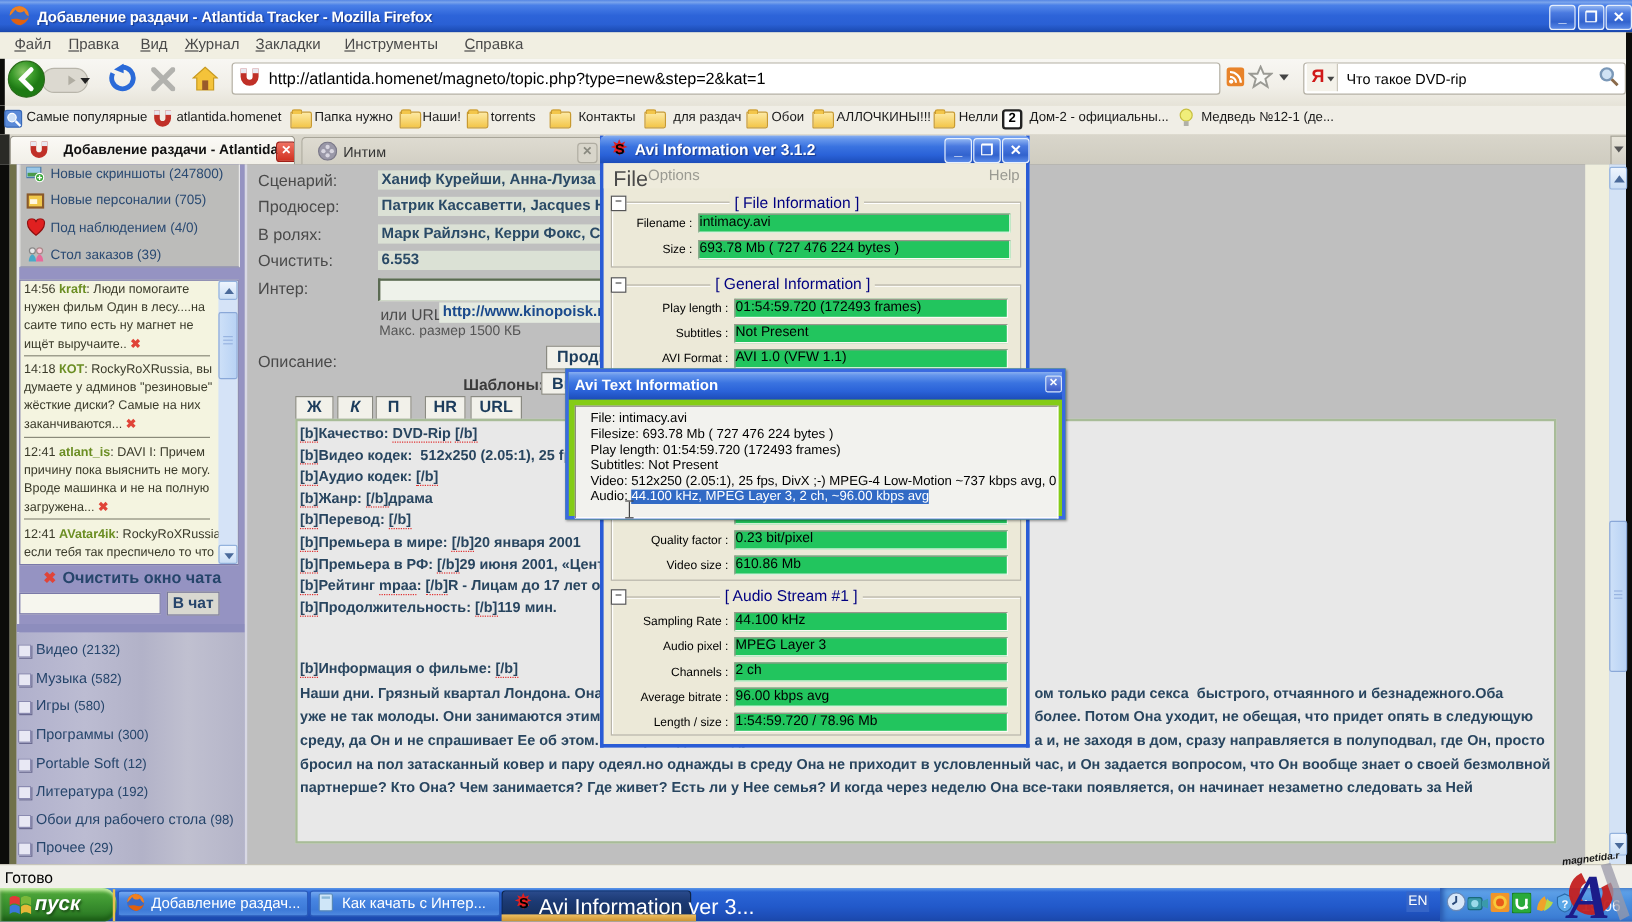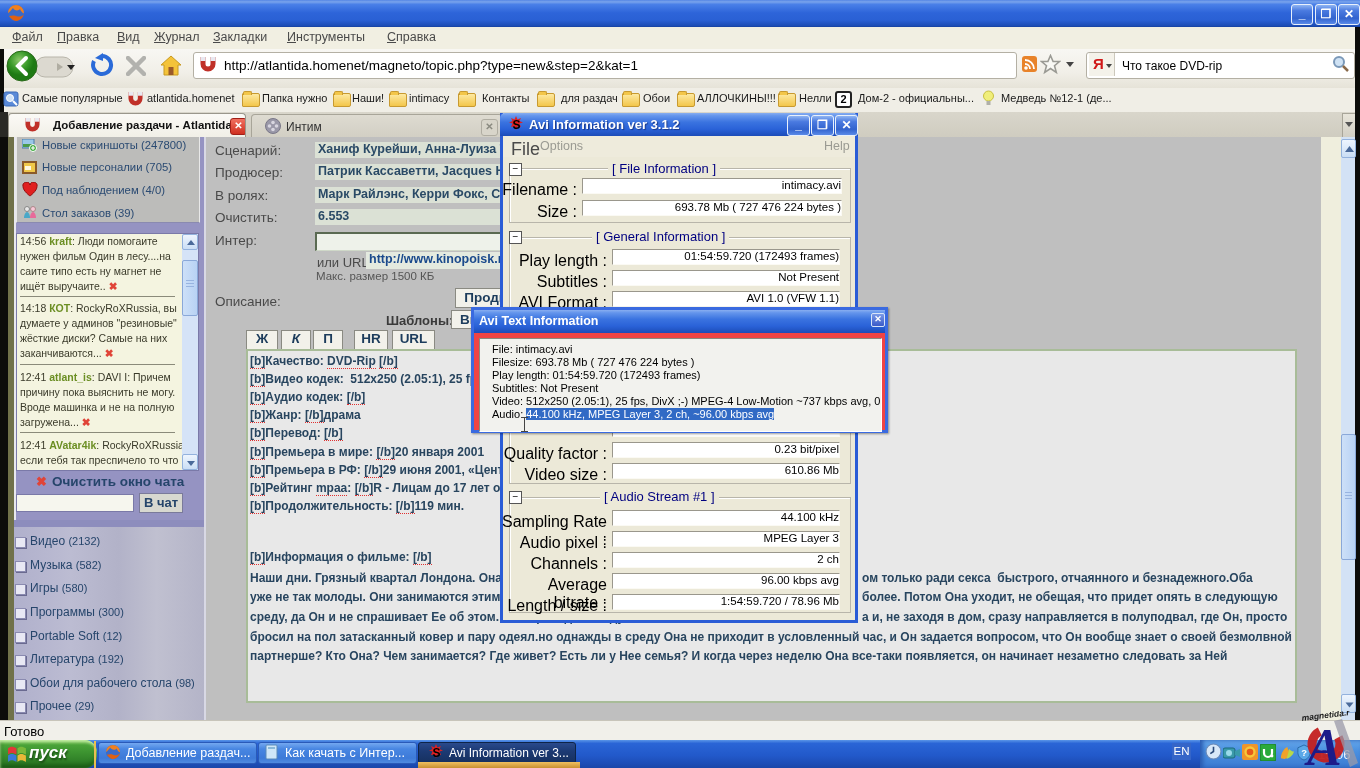--- a/index.html
+++ b/index.html
@@ -30,26 +30,26 @@
 #rcream{left:1321px;top:137px;width:20px;height:583px;background:#efeedd}
 #rscroll{left:1341px;top:137px;width:15px;height:583px;background:#d3e2f5}
 #rblack{left:1355px;top:27px;width:5px;height:713px;background:#0c0c0a}
 #statusbar{left:0;top:720px;width:1360px;height:20px;background:#f1f0ea;border-top:1px solid #c8c5ba;font-size:13px;color:#000}
 
 #taskbar{left:0;top:740px;width:1360px;height:28px;background:linear-gradient(180deg,#5a96e8 0%,#2a65d6 12%,#2259ca 55%,#1d4db6 85%,#1a46a8 100%)}
 .taskbtn{position:absolute;top:2px;height:23px;border-radius:3px;color:#fff;font-size:12.5px;white-space:nowrap;overflow:hidden}
 
 #dlg1{left:500px;top:113px;width:358px;height:510px;background:#ece9d8;border-left:3px solid #2a5cd6;border-right:3px solid #2a5cd6;border-bottom:3px solid #2a5cd6;box-sizing:border-box}
 #dlg1title{left:500px;top:113px;width:358px;height:23px;background:linear-gradient(180deg,#88aef0 0%,#6495ec 12%,#3a73e0 40%,#2a62d8 70%,#1c4cb8 100%);color:#fff;font-weight:bold;font-size:13px;border-radius:5px 5px 0 0}
-#dlg2{left:471px;top:307px;width:417px;height:126px;background:#ef4444;border:3px solid #3a6ae0;box-sizing:border-box;box-shadow:1px 1px 2px rgba(0,0,0,.4)}
+#dlg2{left:471px;top:307px;width:417px;height:126px;background:#84cc16;border:3px solid #3a6ae0;box-sizing:border-box;box-shadow:1px 1px 2px rgba(0,0,0,.4)}
 #dlg2title{left:0px;top:0px;width:411px;height:23px;background:linear-gradient(180deg,#88aef0 0%,#6495ec 12%,#3a73e0 40%,#2a62d8 70%,#1c4cb8 100%);color:#fff;font-weight:bold;font-size:12.5px}
 .grpbox{position:absolute;border:1px solid #b8b5aa;box-shadow:inset 1px 1px 0 #fff}
 .grplabel{position:absolute;color:#000080;font-size:13px;background:#ece9d8;padding:0 4px}
-.fldlabel{position:absolute;font-size:16px;color:#000;text-align:right}
-.fld{position:absolute;background:#ffffff;border-top:1px solid #9a978c;border-left:1px solid #9a978c;border-bottom:1px solid #fbfaf4;border-right:1px solid #fbfaf4;font-size:11.5px;color:#000;text-align:right}
+.fldlabel{position:absolute;font-size:10px;color:#000;text-align:right}
+.fld{position:absolute;background:#22c55e;border-top:1px solid #9a978c;border-left:1px solid #9a978c;border-bottom:1px solid #fbfaf4;border-right:1px solid #fbfaf4;font-size:11.5px;color:#000;text-align:left}
 .minusbox{position:absolute;width:11px;height:11px;background:#fff;border:1px solid #555;font-size:10px;line-height:9px;text-align:center;color:#000}
 
 .flabel{position:absolute;font-size:13.5px;color:#4a4a4a}
 .gfield{position:absolute;background:#dbe1d5;color:#2a4a66;font-weight:bold;font-size:12.5px;white-space:nowrap;overflow:hidden}
 .fbtn{position:absolute;background:#f2f1ea;border:1px solid #8a8a82;color:#1c3c5c;font-weight:bold;font-size:13.5px;text-align:center}
 
 #txtarea{left:246px;top:349px;width:1051px;height:354px;background:#e8e8e8;border:2px solid #a8bc98;box-sizing:border-box}
 .tline{position:absolute;font-size:12px;font-weight:bold;color:#28455f;white-space:nowrap}
 
 #chatbox{left:16px;top:233px;width:183px;height:238px;background:#f4f4e0;border:1px solid #7a79a8;box-sizing:border-box;overflow:hidden}
@@ -67,20 +67,21 @@
 u.sq{text-decoration:none}
 </style></head>
 <body>
 
 <div class="abs" id="titlebar">
   <svg class="abs" style="left:7px;top:4px" width="18" height="18" viewBox="0 0 18 18">
       <circle cx="9" cy="9" r="8" fill="#3a6ac8"></circle>
       <path d="M9 1a8 8 0 018 8c0 1-3-1-4-4-1 2-6 2-7-1C4 6 2 9 1 9a8 8 0 018-8z" fill="#f08020"></path>
       <path d="M2 12c2 3 5 5 8 5 3-1 6-3 7-7-2 3-5 3-8 2-3-1-5 0-7 0z" fill="#e06010"></path>
     </svg>
+  <span class="ttext">Добавление раздачи - Atlantida Tracker - Mozilla Firefox</span>
   <div class="winbtn" style="left:1291px">_</div>
   <div class="winbtn" style="left:1315px">❐</div>
   <div class="winbtn" style="left:1338px">✕</div>
 </div>
 
 <div class="abs" id="menubar">
   <span style="left:12px"><u>Ф</u>айл</span>
   <span style="left:57px"><u>П</u>равка</span>
   <span style="left:117px"><u>В</u>ид</span>
   <span style="left:154px"><u>Ж</u>урнал</span>
@@ -155,21 +156,21 @@
       <path d="M3 1v7a5 5 0 0010 0V1" stroke="#c03028" stroke-width="5" fill="none"></path>
       <rect x="0.5" y="1" width="5" height="4" fill="#e8e8f0"></rect>
       <rect x="10.5" y="1" width="5" height="4" fill="#e8e8f0"></rect>
     </svg>
   <span class="bmitem" style="left:147px">atlantida.homenet</span>
   <div class="abs folder" style="left:242px;top:93px"></div>
   <span class="bmitem" style="left:262px">Папка нужно</span>
   <div class="abs folder" style="left:333px;top:93px"></div>
   <span class="bmitem" style="left:352px">Наши!</span>
   <div class="abs folder" style="left:389px;top:93px"></div>
-  <span class="bmitem" style="left:409px">intimacy</span>
+  <span class="bmitem" style="left:409px">torrents</span>
   <div class="abs folder" style="left:458px;top:93px"></div>
   <span class="bmitem" style="left:482px">Контакты</span>
   <div class="abs folder" style="left:537px;top:93px"></div>
   <span class="bmitem" style="left:561px">для раздач</span>
   <div class="abs folder" style="left:622px;top:93px"></div>
   <span class="bmitem" style="left:643px">Обои</span>
   <div class="abs folder" style="left:677px;top:93px"></div>
   <span class="bmitem" style="left:697px">АЛЛОЧКИНЫ!!!</span>
   <div class="abs folder" style="left:778px;top:93px"></div>
   <span class="bmitem" style="left:799px">Нелли</span>
@@ -384,21 +385,21 @@
       <rect x="2" y="1" width="11" height="14" rx="1" fill="#cfe6f8" stroke="#5a8ab8"></rect>
       <rect x="4" y="3" width="7" height="2" fill="#8ab8d8"></rect>
     </svg>
   <span class="abs" style="left:285px;top:746px;color:#fff;font-size:12.5px">Как качать с Интер...</span>
   <div class="abs taskbtn" style="left:418px;top:742px;width:156px;height:20px;background:linear-gradient(180deg,#2a4a8c 0%,#1c3a74 40%,#16305e 100%);border:1px solid #0e2448"></div>
   <div class="abs" style="left:418px;top:762px;width:162px;height:6px;background:linear-gradient(180deg,#f0c060,#c89030)"></div>
   <svg class="abs" style="left:428px;top:744px" width="16" height="16" viewBox="0 0 16 16">
       <path d="M8 0l1.5 3.5L13 2l-1.5 3L15 6.5l-3.5 1L13 11l-3.5-.5L8 14l-1.5-3.5L3 11l1.5-3.5L1 6.5 4.5 5 3 2l3.5 1.5z" fill="#e02020"></path>
       <text x="4.5" y="12.5" font-size="12" font-weight="bold" fill="#000">S</text>
     </svg>
-  <span class="abs" style="left:449px;top:746px;color:#fff;font-size:12px">Avi Information ver 3...</span>
+  <span class="abs" style="left:449px;top:746px;color:#fff;font-size:18px">Avi Information ver 3...</span>
 
   <div class="abs" style="left:1172px;top:743px;width:19px;height:17px;background:#3565c8;color:#fff;font-size:11.5px;text-align:center;line-height:17px">EN</div>
 
   <div class="abs" style="left:1200px;top:740px;width:160px;height:28px;background:linear-gradient(180deg,#66a7ea 0%,#4a90e0 40%,#3a7ad2 100%);box-shadow:inset 3px 0 4px #2a5ab0"></div>
   <svg class="abs" style="left:1205px;top:743px" width="17" height="17" viewBox="0 0 16 16">
       <circle cx="8" cy="8" r="7" fill="#d8e8f8" stroke="#6a8ab8"></circle>
       <path d="M8 3.5V8L5 10" stroke="#2a4a7a" stroke-width="1.5" fill="none"></path>
     </svg>
   <svg class="abs" style="left:1223px;top:746px" width="18" height="14" viewBox="0 0 18 14">
       <rect x="0" y="2" width="12" height="10" rx="2" fill="#3a9aaa" stroke="#1a6a7a"></rect>

